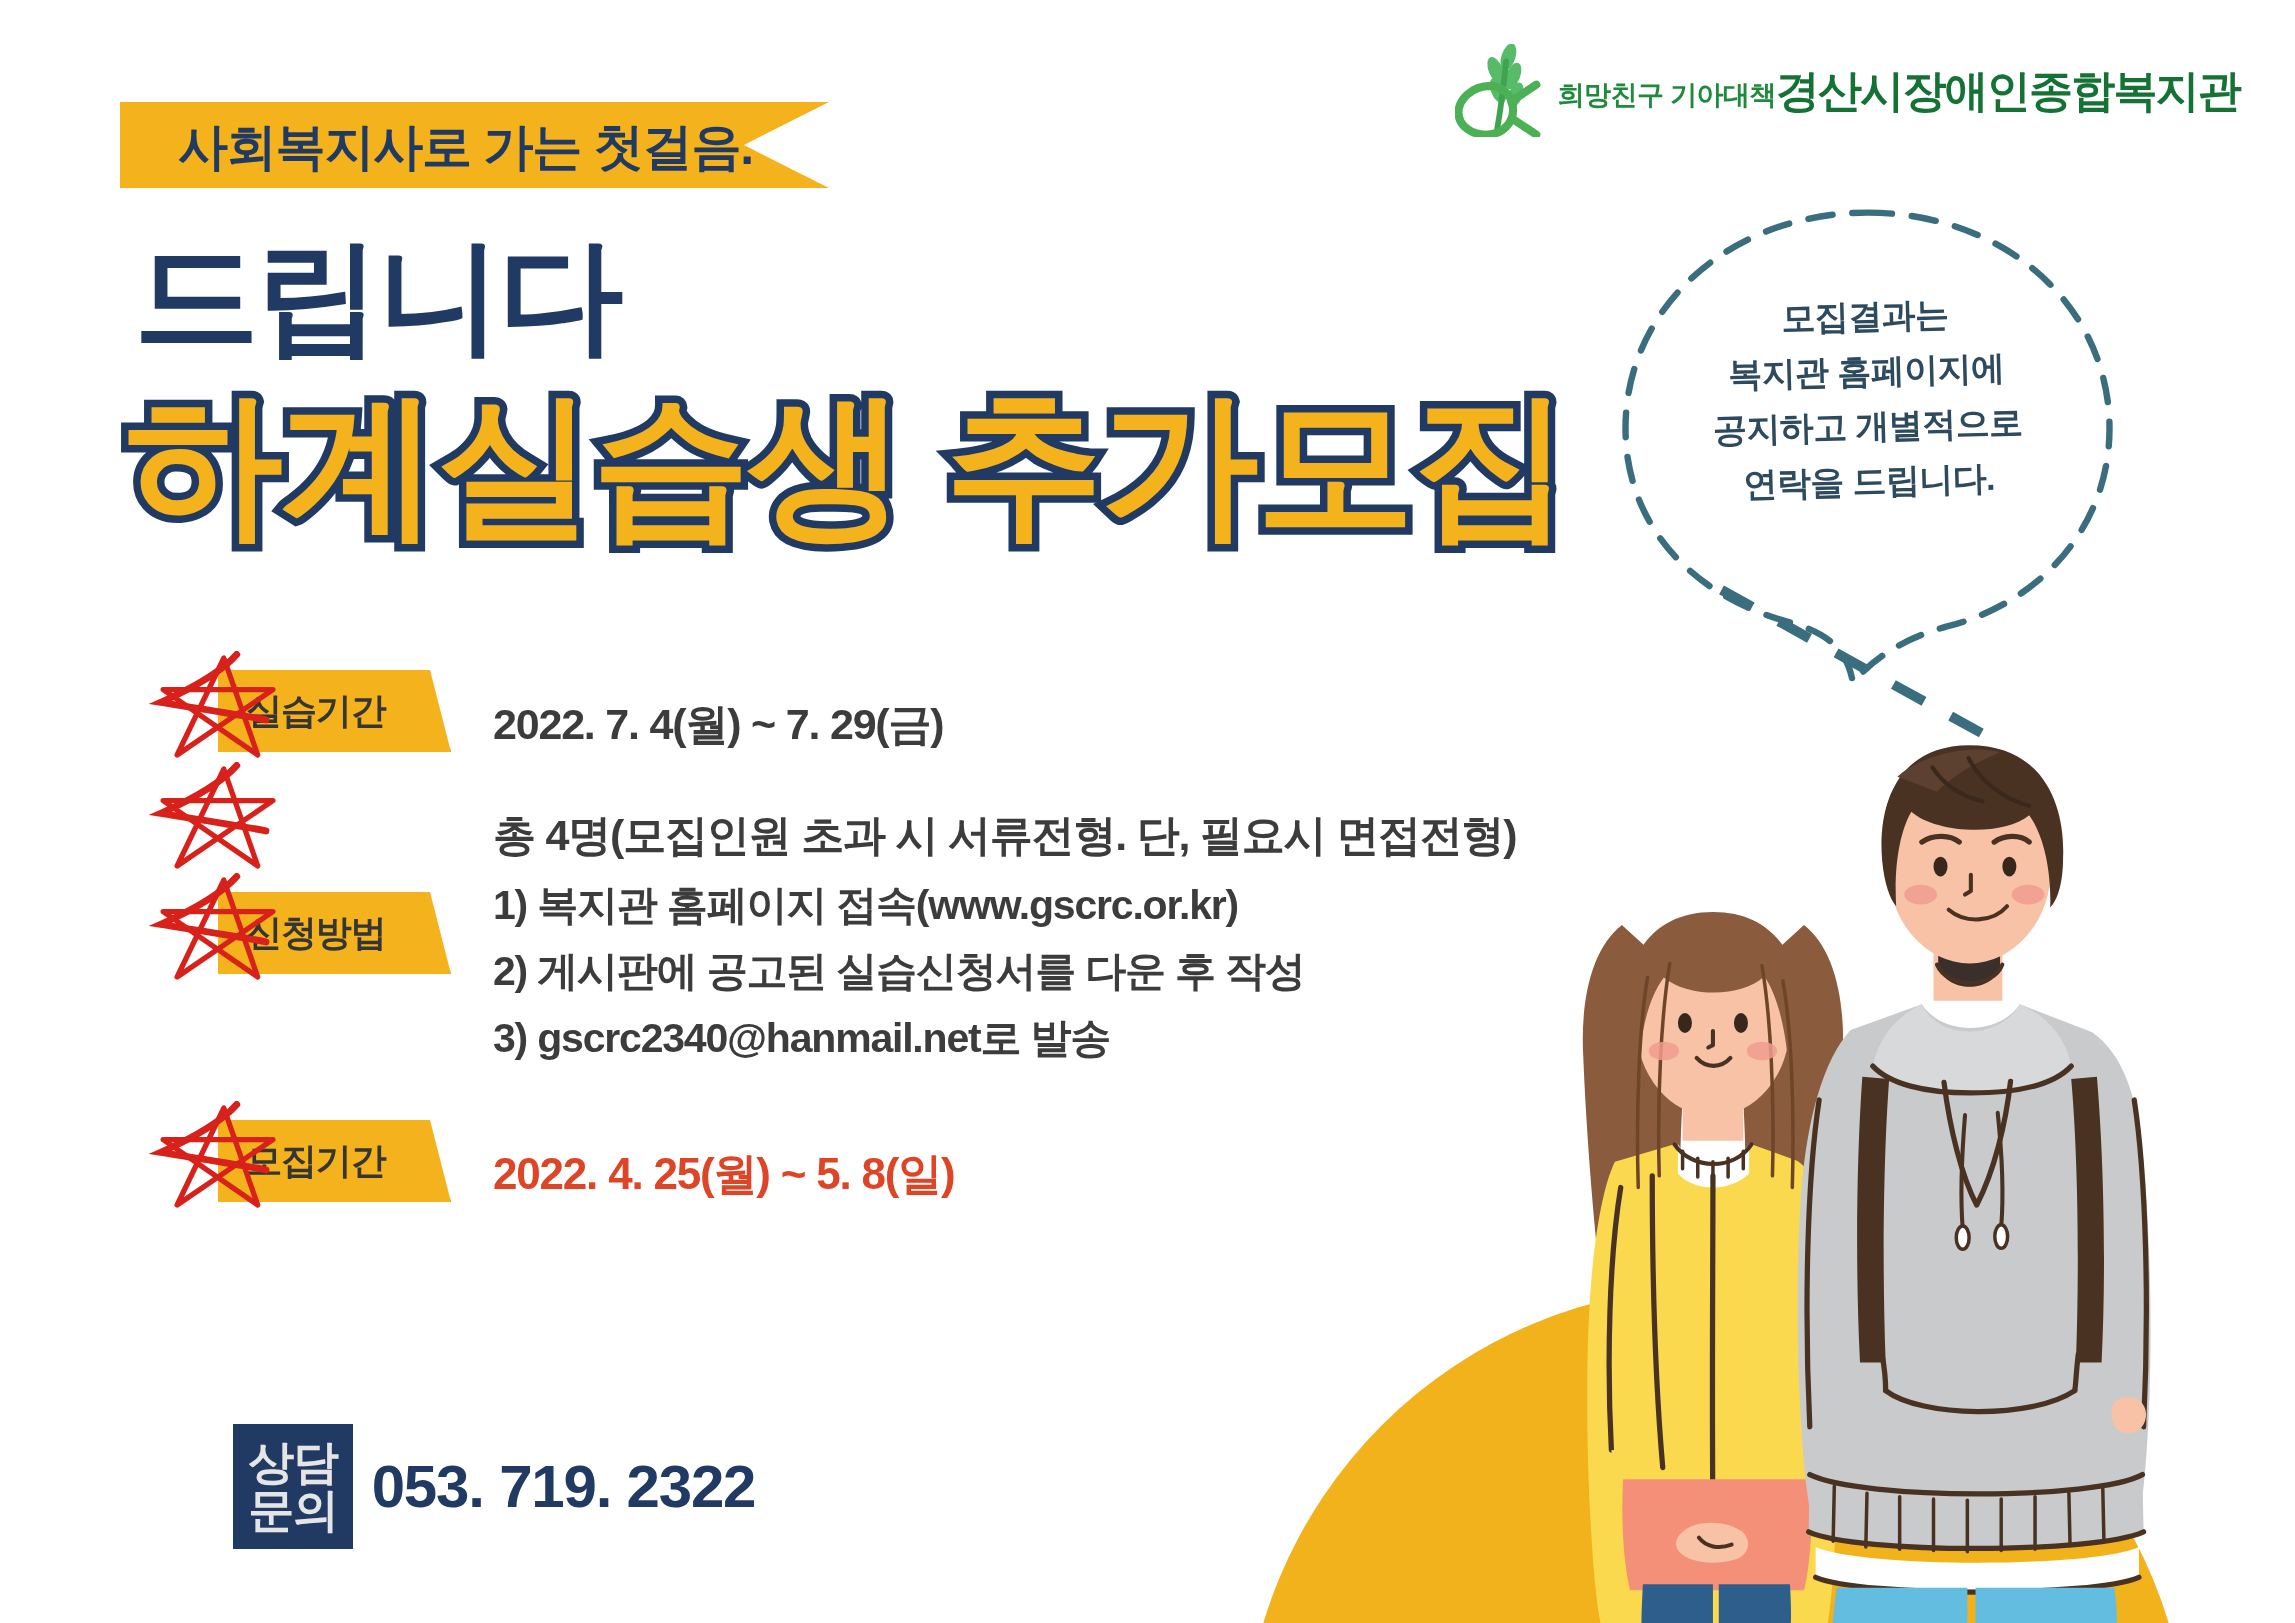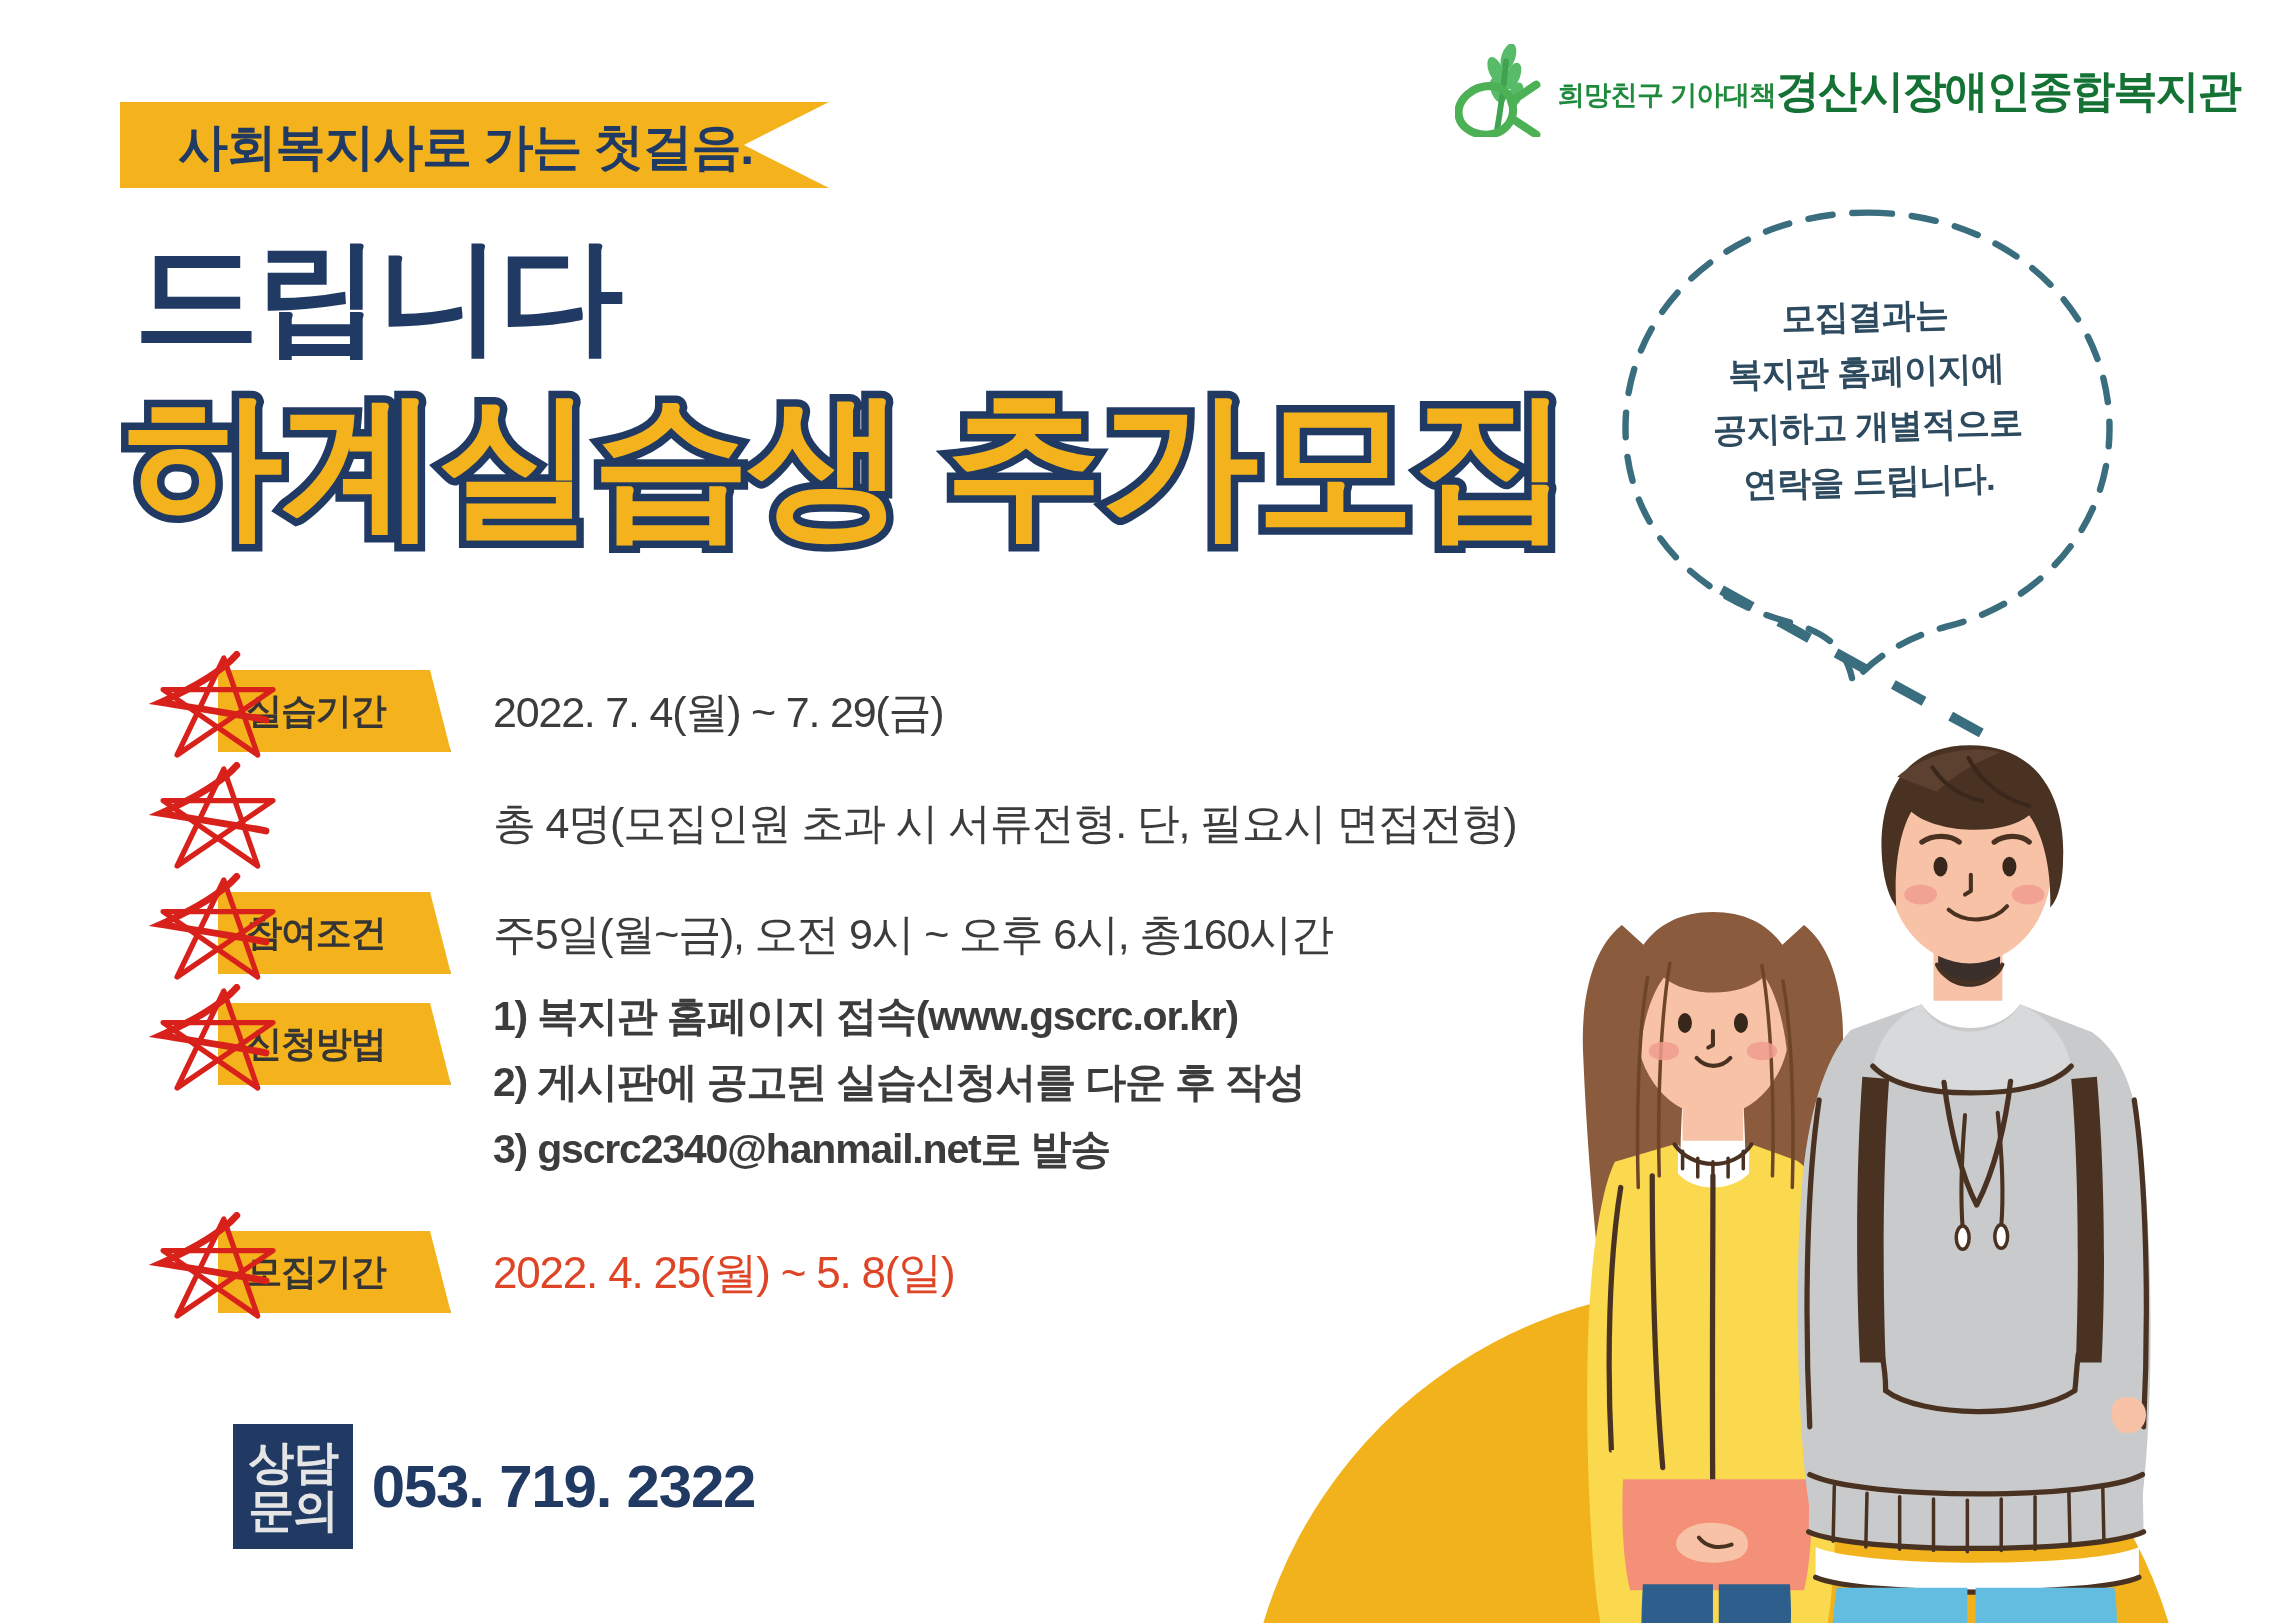--- a/index.html
+++ b/index.html
@@ -161,25 +161,25 @@
     position:absolute;
     left:0px;top:-5.8px;
     width:152px;height:111px;
     z-index:5;
     pointer-events:none;
   }
 
   .row-value{
     position:absolute;
     left:344px;
-    top:0;
+    top:12px;
     height:111px;
     display:flex;align-items:center;
     font-size:43px;
-    font-weight:400;
+    font-weight:700;
     color:#3C3C3C;
     letter-spacing:-1.2px;
     white-space:nowrap;
     z-index:6;
   }
   .row-value.period{
     color:#DE4426;
     font-size:44px;
   }
 
@@ -315,31 +315,20 @@
     </div>
 
     <div class="row">
       <svg class="star" viewBox="0 0 260 190">
         <path d="M128 12 L48 178 L212 66 L24 66 L186 178 Z" fill="none" stroke="#D8211A" stroke-width="9" stroke-linejoin="round" stroke-linecap="round"></path>
         <path d="M150 6 C120 40, 60 70, 20 88 C70 96, 150 108, 200 118" fill="none" stroke="#D8211A" stroke-width="12" stroke-linecap="round"></path>
       </svg>
       <div class="row-value">총 4명(모집인원 초과 시 서류전형. 단, 필요시 면접전형)</div>
     </div>
 
-    <div class="row">
-      <div class="tag">
-        <div class="tag-shape"></div>
-        <div class="tag-label">참여조건</div>
-      </div>
-      <svg class="star" viewBox="0 0 260 190">
-        <path d="M128 12 L48 178 L212 66 L24 66 L186 178 Z" fill="none" stroke="#D8211A" stroke-width="9" stroke-linejoin="round" stroke-linecap="round"></path>
-        <path d="M150 6 C120 40, 60 70, 20 88 C70 96, 150 108, 200 118" fill="none" stroke="#D8211A" stroke-width="12" stroke-linecap="round"></path>
-      </svg>
-      <div class="row-value">주5일(월~금),  오전 9시 ~ 오후 6시,   총160시간</div>
-    </div>
 
     <div class="row">
       <div class="tag">
         <div class="tag-shape"></div>
         <div class="tag-label">신청방법</div>
       </div>
       <svg class="star" viewBox="0 0 260 190">
         <path d="M128 12 L48 178 L212 66 L24 66 L186 178 Z" fill="none" stroke="#D8211A" stroke-width="9" stroke-linejoin="round" stroke-linecap="round"></path>
         <path d="M150 6 C120 40, 60 70, 20 88 C70 96, 150 108, 200 118" fill="none" stroke="#D8211A" stroke-width="12" stroke-linecap="round"></path>
       </svg>

